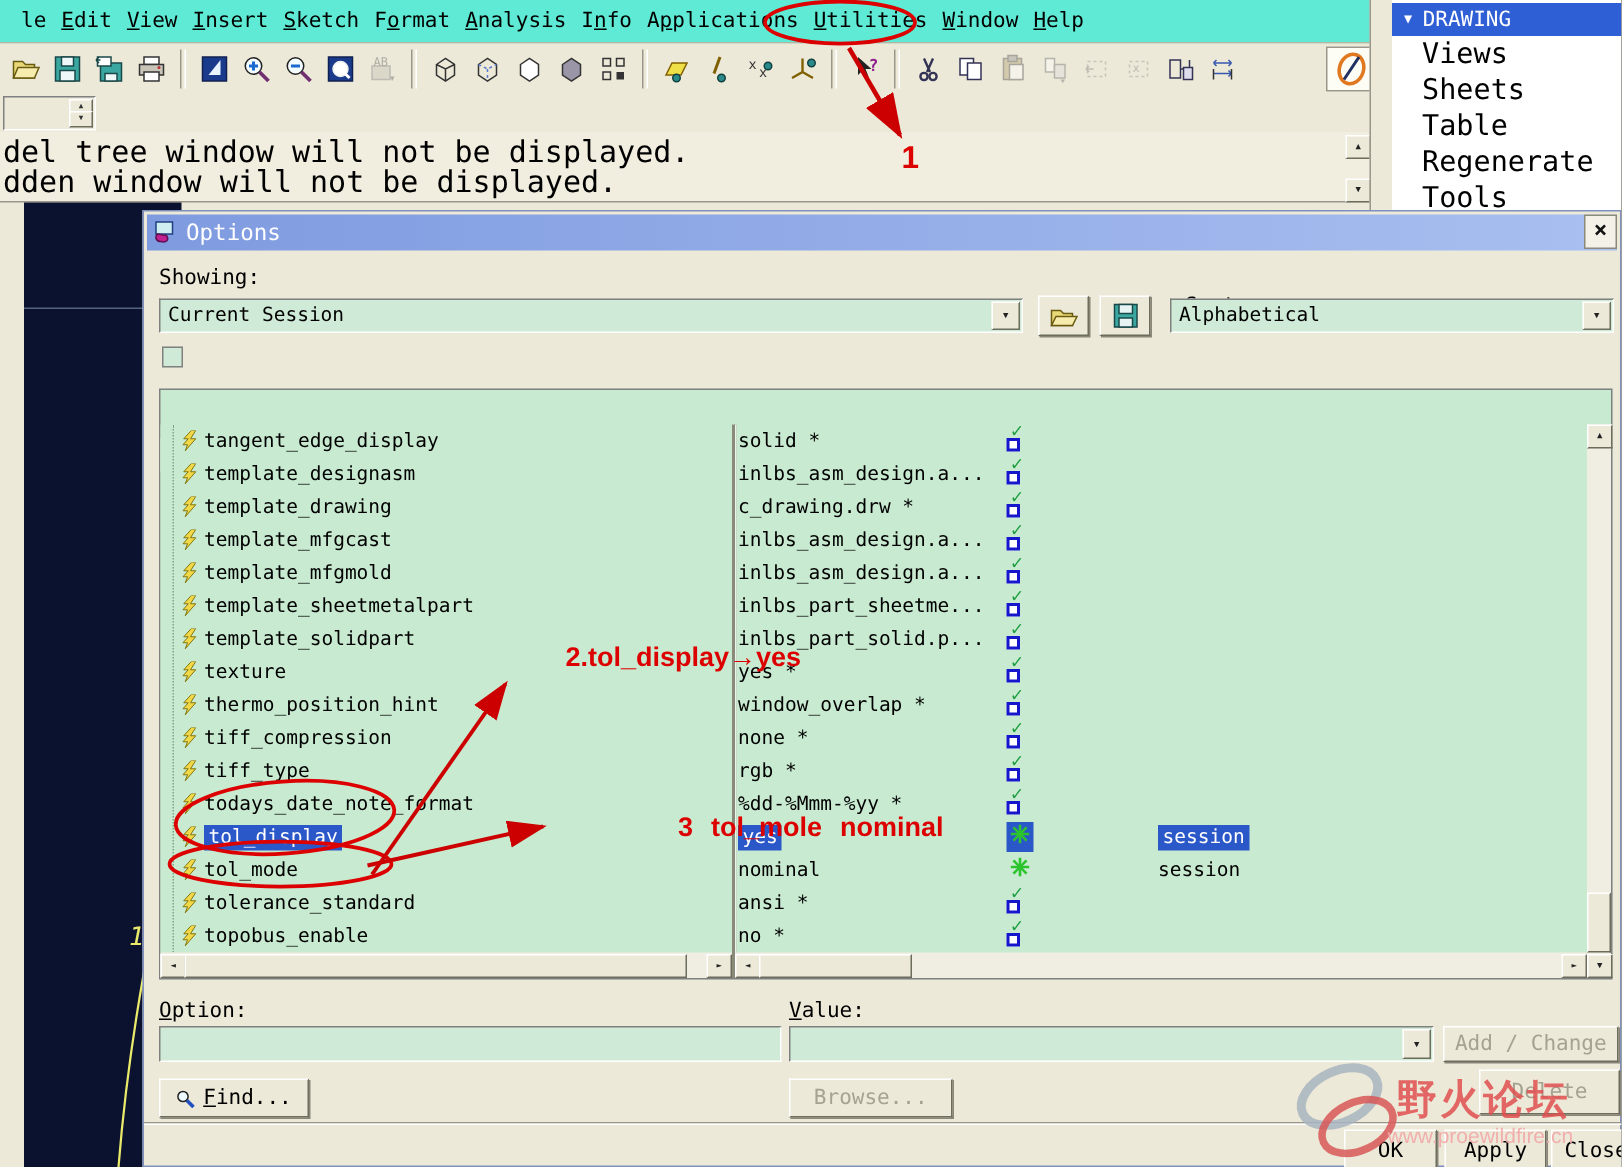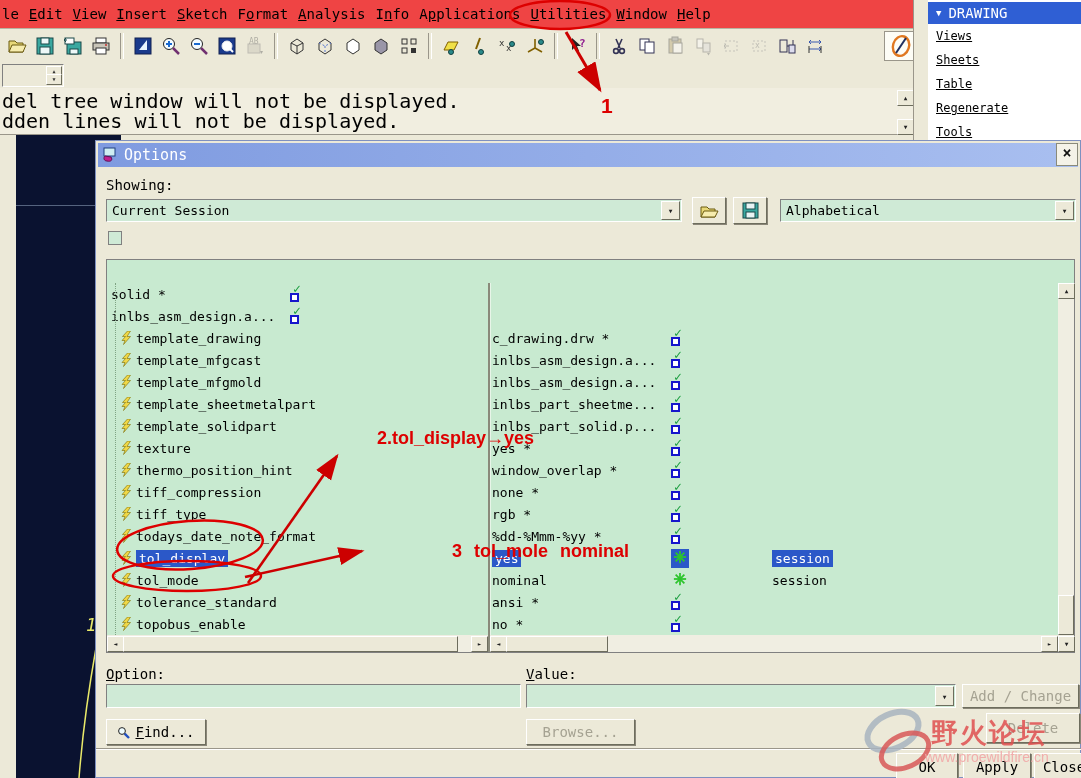--- a/index.html
+++ b/index.html
@@ -1,20 +1,20 @@
 <!DOCTYPE html>
 <html><head>
 <meta charset="utf-8">
 <style>
   html,body{margin:0;padding:0;background:#555;}
   #app{position:relative;width:1081px;height:778px;overflow:hidden;background:#ece9d8;
        font-family:"DejaVu Sans Mono",monospace;font-size:13px;color:#000;}
   
-  #menubar{position:absolute;left:0;top:0;width:920px;height:28px;background:#ef4444;
-           display:flex;align-items:center;gap:10px;padding-left:2px;border-bottom:1px solid #b8b4a2;
+  #menubar{position:absolute;left:0;top:0;width:920px;height:28px;background:#5eead4;
+           display:flex;align-items:center;gap:10px;padding-left:14px;border-bottom:1px solid #b8b4a2;
            font-size:14px;white-space:nowrap;overflow:hidden;}
   .mi{cursor:default;}
   
   #toolbar{position:absolute;left:0;top:29px;width:920px;height:33px;background:#ece9d8;
            display:flex;align-items:center;border-bottom:1px solid #cfcbb8;}
   .tbgroup{display:flex;align-items:center;gap:2px;padding:0 4px;}
   .tbsep{width:2px;height:26px;border-left:1px solid #9a968a;border-right:1px solid #fff;margin:0 2px;}
   .tbtn{width:26px;height:26px;display:flex;align-items:center;justify-content:center;background:#ece9d8;}
   .tbtn svg{width:20px;height:20px;}
   .tbtn.dis{opacity:.45;}
@@ -30,21 +30,21 @@
   #msg{position:absolute;left:0;top:88px;width:913px;height:47px;background:#f1eee0;border-bottom:1px solid #9a968a;
        font-size:20px;line-height:20px;padding:3px 0 16px 2px;box-sizing:border-box;}
   .sb-btn{position:absolute;width:15px;height:14px;background:#ece9d8;border:1px solid;
           border-color:#fff #6d6d5d #6d6d5d #fff;font-size:6px;text-align:center;line-height:13px;color:#222;}
   
   #panelsplit{position:absolute;left:913px;top:0;width:15px;height:140px;background:#ece9d8;
               border-left:1px solid #9a968a;border-right:1px solid #9a968a;}
   #panel{position:absolute;left:928px;top:0;width:153px;height:140px;background:#fff;}
   #panel-header{height:22px;background:#2f5fd4;color:#fff;display:flex;align-items:center;gap:7px;
                 padding-left:8px;margin-top:2px;font-size:14px;}
-  .pitem{height:24px;display:flex;align-items:center;padding-left:8px;font-size:12px;text-decoration:underline;}
+  .pitem{height:24px;display:flex;align-items:center;padding-left:20px;font-size:19px;}
   
   #gfx{position:absolute;left:16px;top:135px;width:95px;height:643px;background:#0a1230;padding-left:10px;}
   #gfxline{position:absolute;left:0;top:70px;width:95px;height:1px;background:#55637f;}
   #dim12{position:absolute;left:70px;top:480px;color:#e9e96a;font-size:17px;font-style:italic;}
   
   #dlg{position:absolute;left:95px;top:140px;width:986px;height:638px;background:#ece9d8;
        border:1px solid #7e90c0;box-sizing:border-box;}
   #dlg-title{position:absolute;left:2px;top:2px;right:2px;height:24px;
              background:linear-gradient(90deg,#7f9be0,#a9bff0);color:#fff;display:flex;align-items:center;
              gap:6px;padding-left:4px;font-size:15px;}
@@ -315,21 +315,21 @@
 
   <div id="toolbar2">
     <div id="spinbox">
       <span class="spin" style="top:1px;">▲</span>
       <span class="spin" style="bottom:1px;">▼</span>
     </div>
   </div>
 
   <div id="msg">
     <div>del tree window will not be displayed.</div>
-    <div>dden lines will not be displayed.</div>
+    <div>dden window will not be displayed.</div>
   </div>
   <span class="sb-btn" style="left:897px;top:90px;">▲</span>
   <span class="sb-btn" style="left:897px;top:119px;">▼</span>
 
   <div id="panelsplit"></div>
   <div id="panel">
     <div id="panel-header">
       <span style="font-size:9px;">▼</span>
       <span>DRAWING</span>
     </div>
@@ -390,25 +390,37 @@
     <div id="tbl">
       <div id="thead">
         <div class="hc" style="width:381px;"></div>
         <div class="hc" style="width:153px;">Value</div>
         <div class="hc" style="width:93px;">Status</div>
         <div class="hc" style="width:324px;border-right:none;">Source</div>
       </div>
       <div id="rows">
           <div id="treeline"></div>
           <div class="trow">
+            <span class="c-name">
+              <svg width="11" height="14" viewBox="0 0 11 14" style="flex:none">
+                <path d="M6.5 0 L1.5 5.5 L4.5 5.5 L1 9.5 L4 9.5 L2.5 13.5 L9.5 5.5 L6 5.5 L9.5 0 Z" fill="#f0d848" stroke="#7a6a00" stroke-width="0.6"></path>
+              </svg>
+              <span>tangent_edge_display</span>
+            </span>
             <span class="c-val"><span>solid *</span></span>
             <span class="c-stat"><span class="sic"><span class="ckm">✓</span><span class="ckb"></span></span></span>
             <span class="c-src"></span>
           </div>
           <div class="trow">
+            <span class="c-name">
+              <svg width="11" height="14" viewBox="0 0 11 14" style="flex:none">
+                <path d="M6.5 0 L1.5 5.5 L4.5 5.5 L1 9.5 L4 9.5 L2.5 13.5 L9.5 5.5 L6 5.5 L9.5 0 Z" fill="#f0d848" stroke="#7a6a00" stroke-width="0.6"></path>
+              </svg>
+              <span>template_designasm</span>
+            </span>
             <span class="c-val"><span>inlbs_asm_design.a...</span></span>
             <span class="c-stat"><span class="sic"><span class="ckm">✓</span><span class="ckb"></span></span></span>
             <span class="c-src"></span>
           </div>
           <div class="trow">
             <span class="c-name">
               <svg width="11" height="14" viewBox="0 0 11 14" style="flex:none">
                 <path d="M6.5 0 L1.5 5.5 L4.5 5.5 L1 9.5 L4 9.5 L2.5 13.5 L9.5 5.5 L6 5.5 L9.5 0 Z" fill="#f0d848" stroke="#7a6a00" stroke-width="0.6"></path>
               </svg>
               <span>template_drawing</span>

